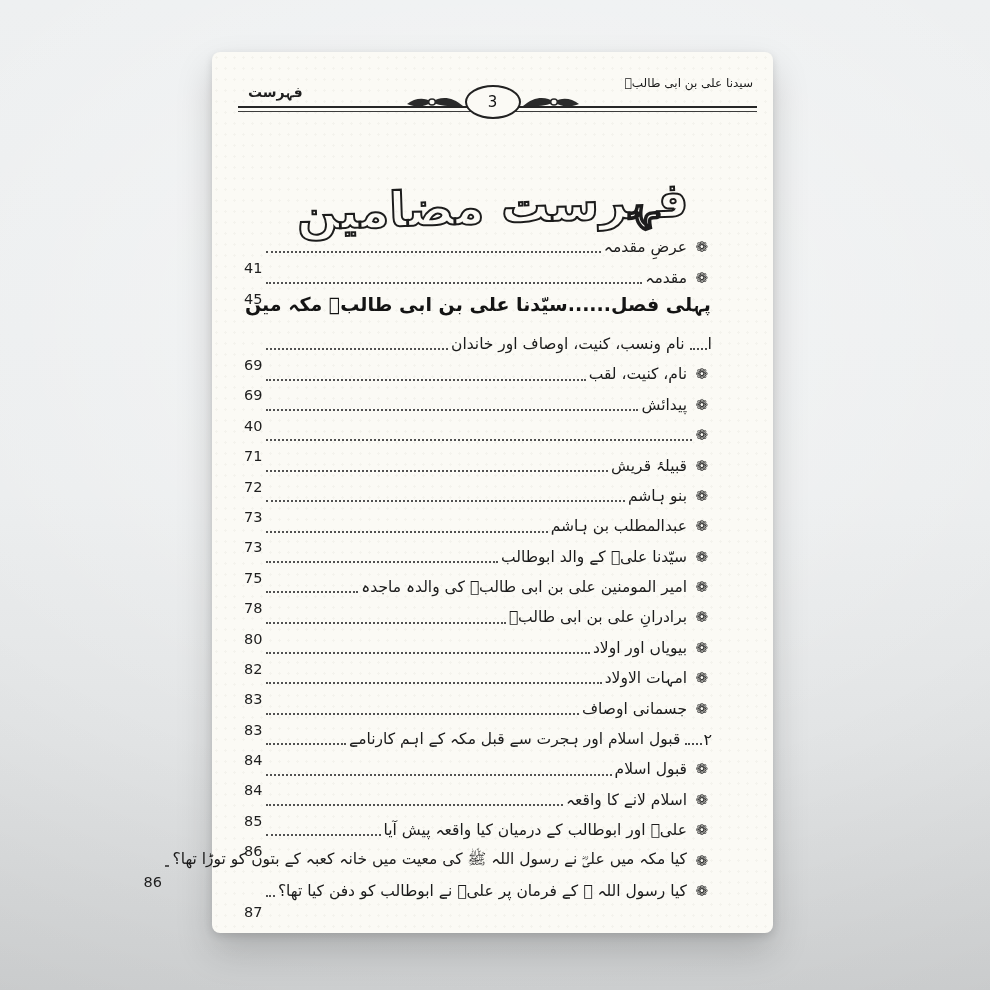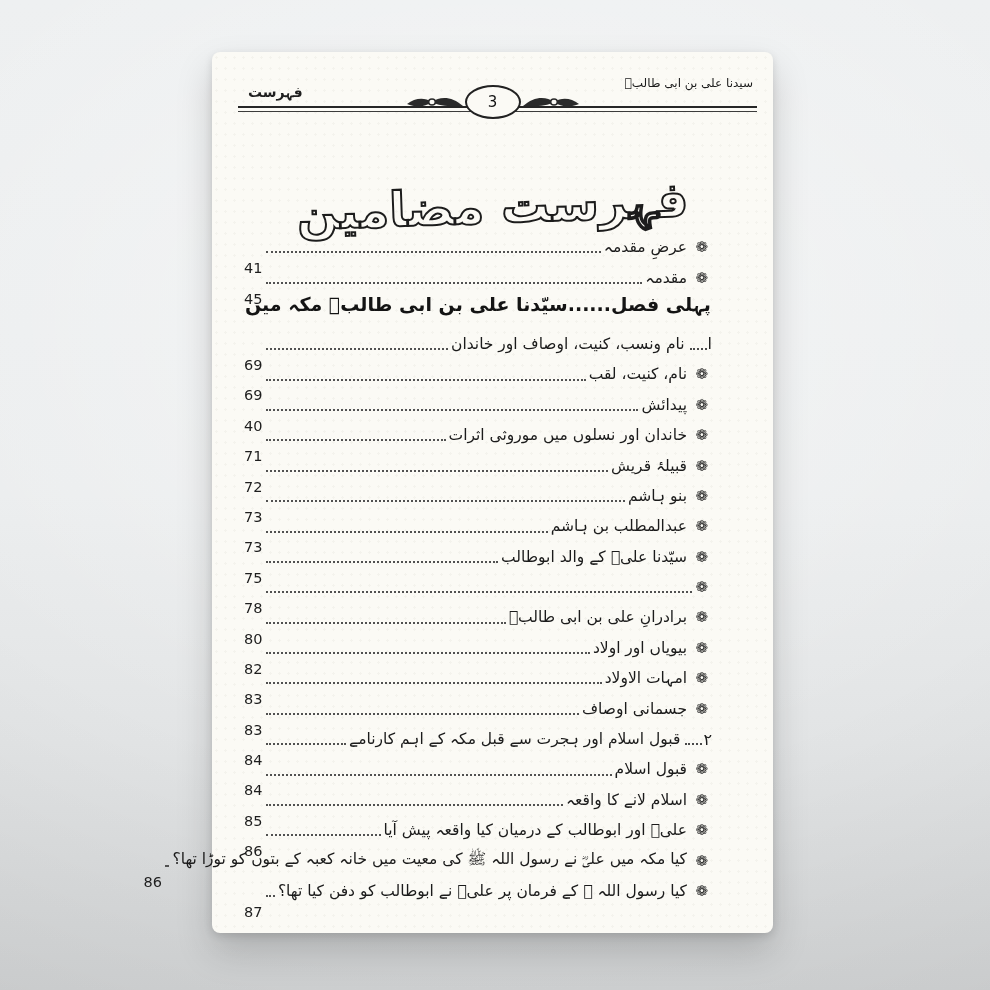--- a/index.html
+++ b/index.html
@@ -136,21 +136,20 @@
     <span class="marker flower">❁</span>
 
     <span class="title">پیدائش</span>
     <span class="dots"></span>
     <span class="pnum">40</span>
   </div>
 
   <div class="toc-row">
     <span class="marker flower">❁</span>
 
-    <span class="title">خاندان اور نسلوں میں موروثی اثرات</span>
     <span class="dots"></span>
     <span class="pnum">71</span>
   </div>
 
   <div class="toc-row">
     <span class="marker flower">❁</span>
 
     <span class="title">قبیلۂ قریش</span>
     <span class="dots"></span>
     <span class="pnum">72</span>
@@ -176,20 +175,21 @@
     <span class="marker flower">❁</span>
 
     <span class="title">سیّدنا علیؓ کے والد ابوطالب</span>
     <span class="dots"></span>
     <span class="pnum">75</span>
   </div>
 
   <div class="toc-row">
     <span class="marker flower">❁</span>
 
+    <span class="title">امیر المومنین علی بن ابی طالبؓ کی والدہ ماجدہ</span>
     <span class="dots"></span>
     <span class="pnum">78</span>
   </div>
 
   <div class="toc-row">
     <span class="marker flower">❁</span>
 
     <span class="title">برادرانِ علی بن ابی طالبؓ</span>
     <span class="dots"></span>
     <span class="pnum">80</span>

